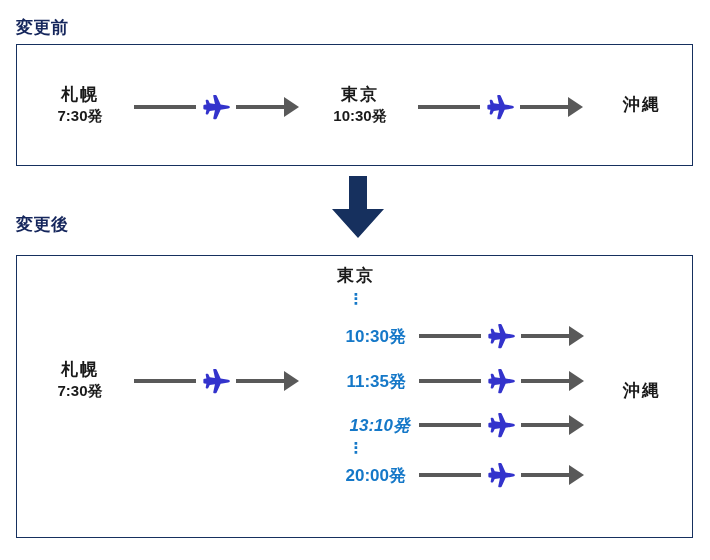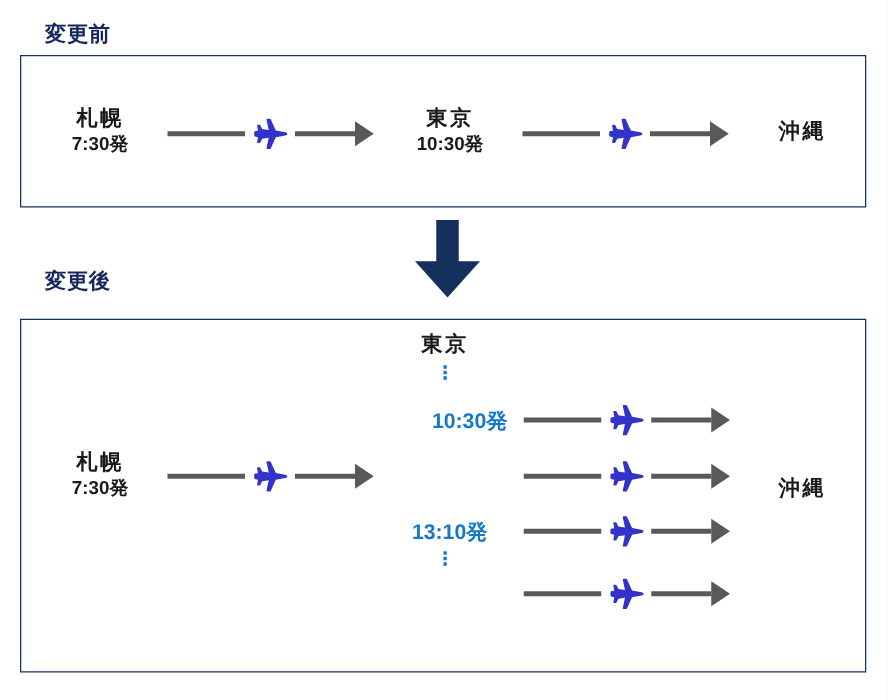--- a/index.html
+++ b/index.html
@@ -29,21 +29,20 @@
   }
 
   
   .section-heading {
     position: absolute;
     color: #15265c;
     font-weight: bold;
     font-size: 17px;
     letter-spacing: 0.5px;
     white-space: nowrap;
-    margin-left: 20px;
   }
   #heading-before { left: 16px; top: 16px; }
   #heading-after  { left: 16px; top: 213px; }
 
   
   .panel {
     position: absolute;
     background: #ffffff;
     border: 1px solid #16305e;
     box-sizing: border-box;
@@ -250,45 +249,47 @@
       <div class="seg seg-left" style="width:62px;"></div>
       <div class="plane" style="left:64px;">
         <svg viewBox="0 0 64 64" width="34" height="34" aria-hidden="true">
           <path fill="#3333cc" d="M60 32c0 1.6-1.2 2.4-3.1 2.8l-14.3 2.5-7.4 16.4c-.4.9-1 1.3-1.8 1.3h-3.3c-1 0-1.6-.7-1.4-1.7l3.2-15.2-9.8 1.5-2.6 5.3c-.3.7-.8 1-1.5 1h-2.2c-.9 0-1.4-.6-1.3-1.5l1.3-7.3-3.6-.6c-1.3-.2-2.1-.9-2.1-1.9v-4.8c0-1 .8-1.7 2.1-1.9l3.6-.6-1.3-7.3c-.1-.9.4-1.5 1.3-1.5h2.2c.7 0 1.2.3 1.5 1l2.6 5.3 9.8 1.5-3.2-15.2c-.2-1 .4-1.7 1.4-1.7h3.3c.8 0 1.4.4 1.8 1.3l7.4 16.4 14.3 2.5c1.9.4 3.1 1.2 3.1 2.8z"></path>
         </svg>
       </div>
       <div class="seg seg-right" style="left:102px; width:48px;"></div>
       <div class="head" style="left:150px;"></div>
     </div>
 
+    <div class="dep-time" style="left:296px; top:370px;">11:35発</div>
     <div class="connector" style="left:419px; top:364px; width:168px;">
       <div class="seg seg-left" style="width:62px;"></div>
       <div class="plane" style="left:64px;">
         <svg viewBox="0 0 64 64" width="34" height="34" aria-hidden="true">
           <path fill="#3333cc" d="M60 32c0 1.6-1.2 2.4-3.1 2.8l-14.3 2.5-7.4 16.4c-.4.9-1 1.3-1.8 1.3h-3.3c-1 0-1.6-.7-1.4-1.7l3.2-15.2-9.8 1.5-2.6 5.3c-.3.7-.8 1-1.5 1h-2.2c-.9 0-1.4-.6-1.3-1.5l1.3-7.3-3.6-.6c-1.3-.2-2.1-.9-2.1-1.9v-4.8c0-1 .8-1.7 2.1-1.9l3.6-.6-1.3-7.3c-.1-.9.4-1.5 1.3-1.5h2.2c.7 0 1.2.3 1.5 1l2.6 5.3 9.8 1.5-3.2-15.2c-.2-1 .4-1.7 1.4-1.7h3.3c.8 0 1.4.4 1.8 1.3l7.4 16.4 14.3 2.5c1.9.4 3.1 1.2 3.1 2.8z"></path>
         </svg>
       </div>
       <div class="seg seg-right" style="left:102px; width:48px;"></div>
       <div class="head" style="left:150px;"></div>
     </div>
 
-    <div class="dep-time" style="left:280px; top:414px;">13:10発</div>
+    <div class="dep-time" style="left:300px; top:414px;font-style:italic;">13:10発</div>
     <div class="connector" style="left:419px; top:408px; width:168px;">
       <div class="seg seg-left" style="width:62px;"></div>
       <div class="plane" style="left:64px;">
         <svg viewBox="0 0 64 64" width="34" height="34" aria-hidden="true">
           <path fill="#3333cc" d="M60 32c0 1.6-1.2 2.4-3.1 2.8l-14.3 2.5-7.4 16.4c-.4.9-1 1.3-1.8 1.3h-3.3c-1 0-1.6-.7-1.4-1.7l3.2-15.2-9.8 1.5-2.6 5.3c-.3.7-.8 1-1.5 1h-2.2c-.9 0-1.4-.6-1.3-1.5l1.3-7.3-3.6-.6c-1.3-.2-2.1-.9-2.1-1.9v-4.8c0-1 .8-1.7 2.1-1.9l3.6-.6-1.3-7.3c-.1-.9.4-1.5 1.3-1.5h2.2c.7 0 1.2.3 1.5 1l2.6 5.3 9.8 1.5-3.2-15.2c-.2-1 .4-1.7 1.4-1.7h3.3c.8 0 1.4.4 1.8 1.3l7.4 16.4 14.3 2.5c1.9.4 3.1 1.2 3.1 2.8z"></path>
         </svg>
       </div>
       <div class="seg seg-right" style="left:102px; width:48px;"></div>
       <div class="head" style="left:150px;"></div>
     </div>
 
     <div class="vdots" id="vdots-2">⋮</div>
 
+    <div class="dep-time" style="left:296px; top:464px;">20:00発</div>
     <div class="connector" style="left:419px; top:458px; width:168px;">
       <div class="seg seg-left" style="width:62px;"></div>
       <div class="plane" style="left:64px;">
         <svg viewBox="0 0 64 64" width="34" height="34" aria-hidden="true">
           <path fill="#3333cc" d="M60 32c0 1.6-1.2 2.4-3.1 2.8l-14.3 2.5-7.4 16.4c-.4.9-1 1.3-1.8 1.3h-3.3c-1 0-1.6-.7-1.4-1.7l3.2-15.2-9.8 1.5-2.6 5.3c-.3.7-.8 1-1.5 1h-2.2c-.9 0-1.4-.6-1.3-1.5l1.3-7.3-3.6-.6c-1.3-.2-2.1-.9-2.1-1.9v-4.8c0-1 .8-1.7 2.1-1.9l3.6-.6-1.3-7.3c-.1-.9.4-1.5 1.3-1.5h2.2c.7 0 1.2.3 1.5 1l2.6 5.3 9.8 1.5-3.2-15.2c-.2-1 .4-1.7 1.4-1.7h3.3c.8 0 1.4.4 1.8 1.3l7.4 16.4 14.3 2.5c1.9.4 3.1 1.2 3.1 2.8z"></path>
         </svg>
       </div>
       <div class="seg seg-right" style="left:102px; width:48px;"></div>
       <div class="head" style="left:150px;"></div>
     </div>

